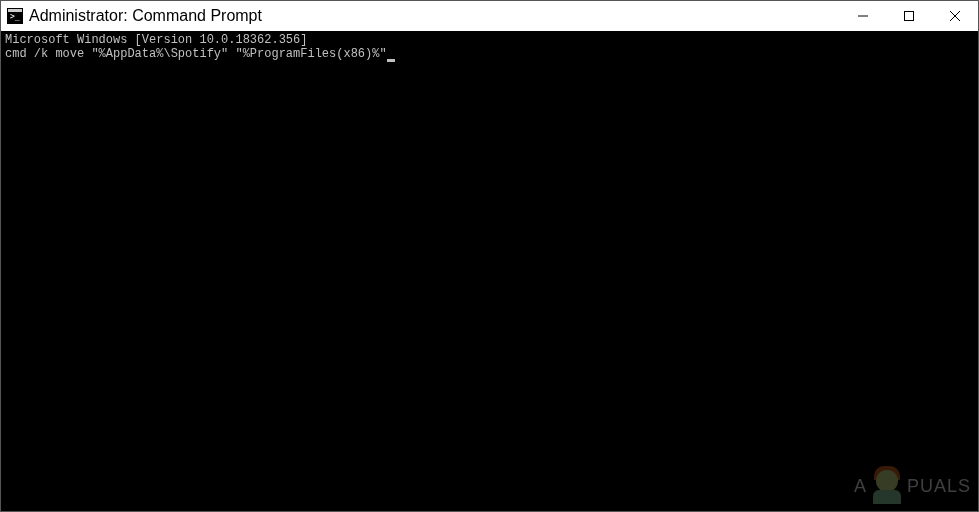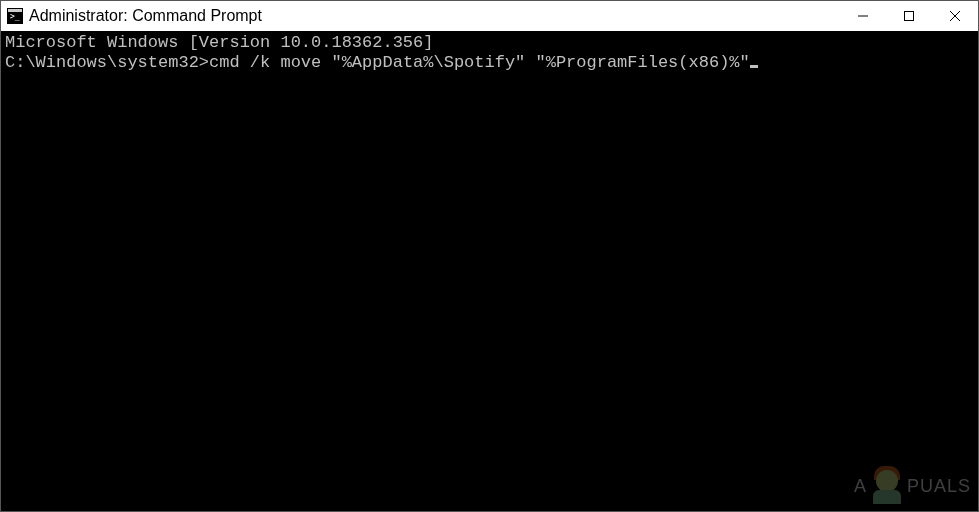--- a/index.html
+++ b/index.html
@@ -56,21 +56,21 @@
       justify-content: center;
       background: transparent;
       border: none;
       cursor: pointer;
     }
     .terminal {
       flex: 1;
       background: #000000;
       padding: 2px 4px;
       font-family: Consolas, "Courier New", monospace;
-      font-size: 17px;
+      font-size: 12px;
       line-height: 1.2;
       color: #c0c0c0;
       white-space: pre;
       overflow: hidden;
     }
     .line {
       display: block;
     }
     .prompt-line {
       display: flex;
@@ -155,21 +155,21 @@
         </svg>
       </button>
       <button class="win-btn close">
         <svg width="10" height="10" viewBox="0 0 10 10">
           <line x1="0" y1="0" x2="10" y2="10" stroke="#000" stroke-width="1"></line>
           <line x1="10" y1="0" x2="0" y2="10" stroke="#000" stroke-width="1"></line>
         </svg>
       </button>
     </div>
   </div>
-  <div class="terminal"><span class="line">Microsoft Windows [Version 10.0.18362.356]</span><span class="line"></span><span class="prompt-line"><span>C:\Windows\system32&gt;</span><span>cmd /k move "%AppData%\Spotify" "%ProgramFiles(x86)%"</span><span class="cursor"></span></span></div>
+  <div class="terminal"><span class="line">Microsoft Windows [Version 10.0.18362.356]</span><span class="line"></span><span class="prompt-line"><span>cmd /k move "%AppData%\Spotify" "%ProgramFiles(x86)%"</span><span class="cursor"></span></span></div>
 </div>
 
 <div class="watermark">
   <span>A</span>
   <div class="watermark-avatar">
     <div class="avatar-hair"></div>
     <div class="avatar-head"></div>
     <div class="avatar-body"></div>
   </div>
   <span>PUALS</span>

